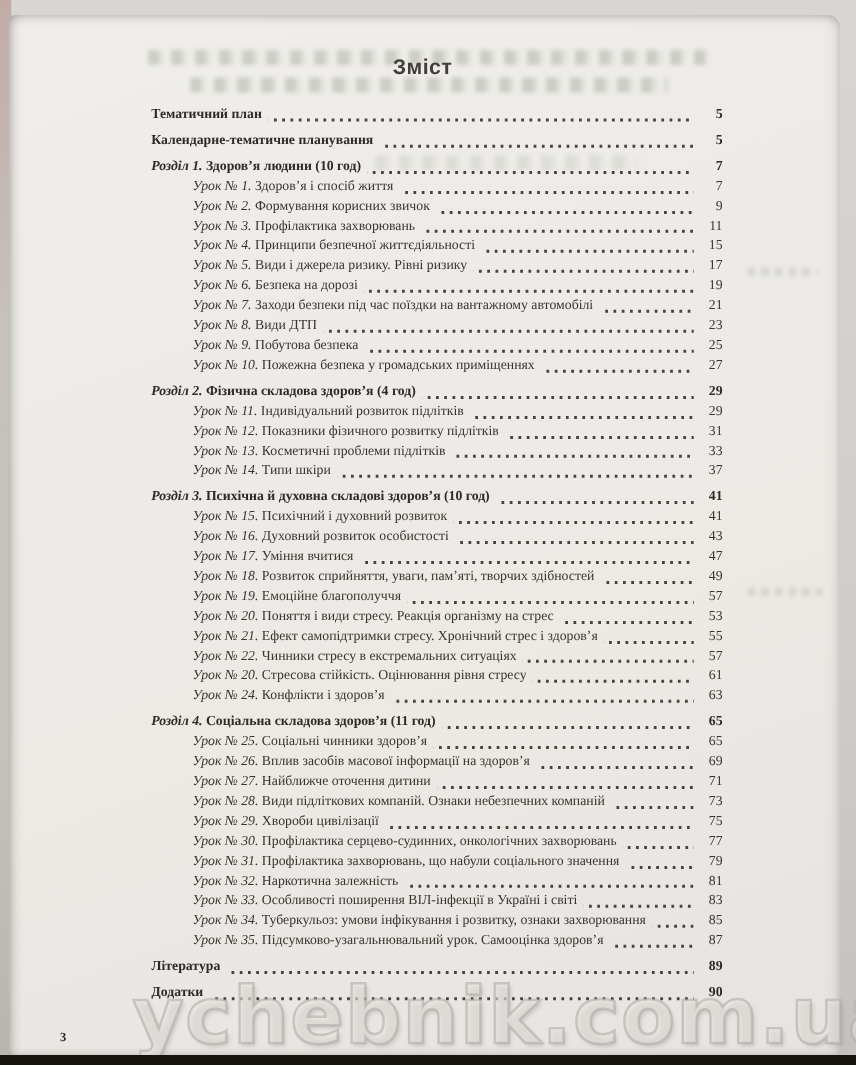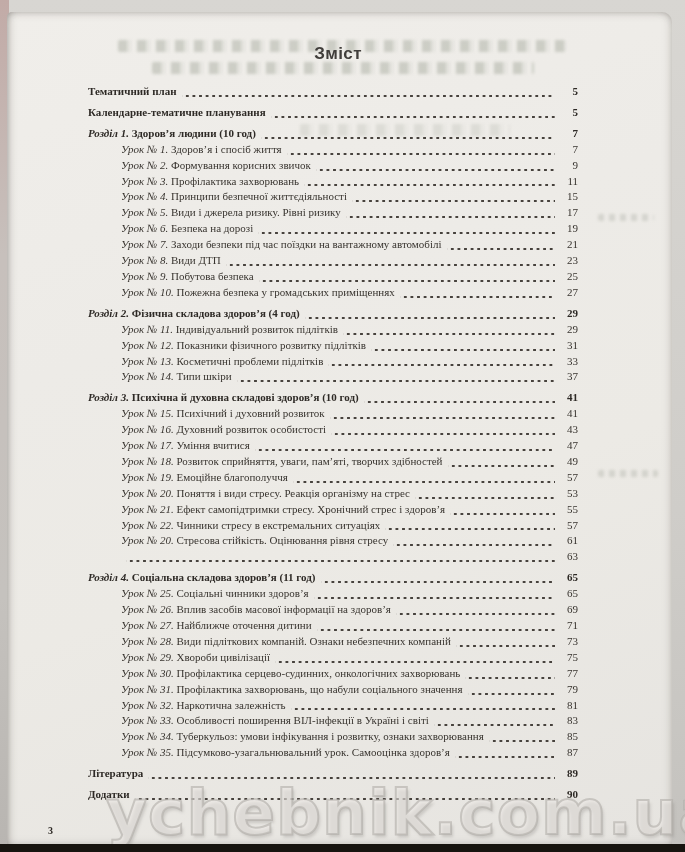--- a/index.html
+++ b/index.html
@@ -80,21 +80,21 @@
   .toc-row{
     display:flex;align-items:baseline;
     line-height:15.9px;white-space:nowrap;
   }
   .toc-row.gap{margin-top:5px;}
   .toc-row.kind-main .label,.toc-row.kind-main .pagenum,
   .toc-row.kind-section .label,.toc-row.kind-section .pagenum{
     font-weight:bold;color:#2e2a26;
   }
   .toc-row.kind-lesson{padding-left:33px;align-items:center;}
-  .label{flex:0 0 auto;overflow:hidden;}
+  .label{flex:0 0 auto;overflow:hidden;margin-left:33px;}
   .prefix{font-style:italic;}
   .dots{
     flex:1 1 auto;min-width:10px;height:5px;align-self:flex-end;
     margin:0 3px 2px 5px;
     background-image:radial-gradient(circle,#47423d 1.15px,rgba(71,66,61,0) 1.45px);
     background-size:6.6px 4px;background-repeat:repeat-x;
     background-position:2px 1px;
   }
   .pagenum{flex:0 0 auto;min-width:20px;text-align:right;}
   
@@ -265,20 +265,21 @@
         <span class="label"><span class="prefix">Урок № 22. </span><span>Чинники стресу в екстремальних ситуаціях</span></span>
         <span class="dots"></span>
         <span class="pagenum">57</span>
       </div>
       <div class="toc-row kind-lesson">
         <span class="label"><span class="prefix">Урок № 20. </span><span>Стресова стійкість. Оцінювання рівня стресу</span></span>
         <span class="dots"></span>
         <span class="pagenum">61</span>
       </div>
       <div class="toc-row kind-lesson">
+        <span class="label"><span class="prefix">Урок № 24. </span><span>Конфлікти і здоров’я</span></span>
         <span class="dots"></span>
         <span class="pagenum">63</span>
       </div>
       <div class="toc-row kind-section gap">
         <span class="label"><span class="prefix">Розділ 4. </span><span>Соціальна складова здоров’я (11 год)</span></span>
         <span class="dots"></span>
         <span class="pagenum">65</span>
       </div>
       <div class="toc-row kind-lesson">
         <span class="label"><span class="prefix">Урок № 25. </span><span>Соціальні чинники здоров’я</span></span>

